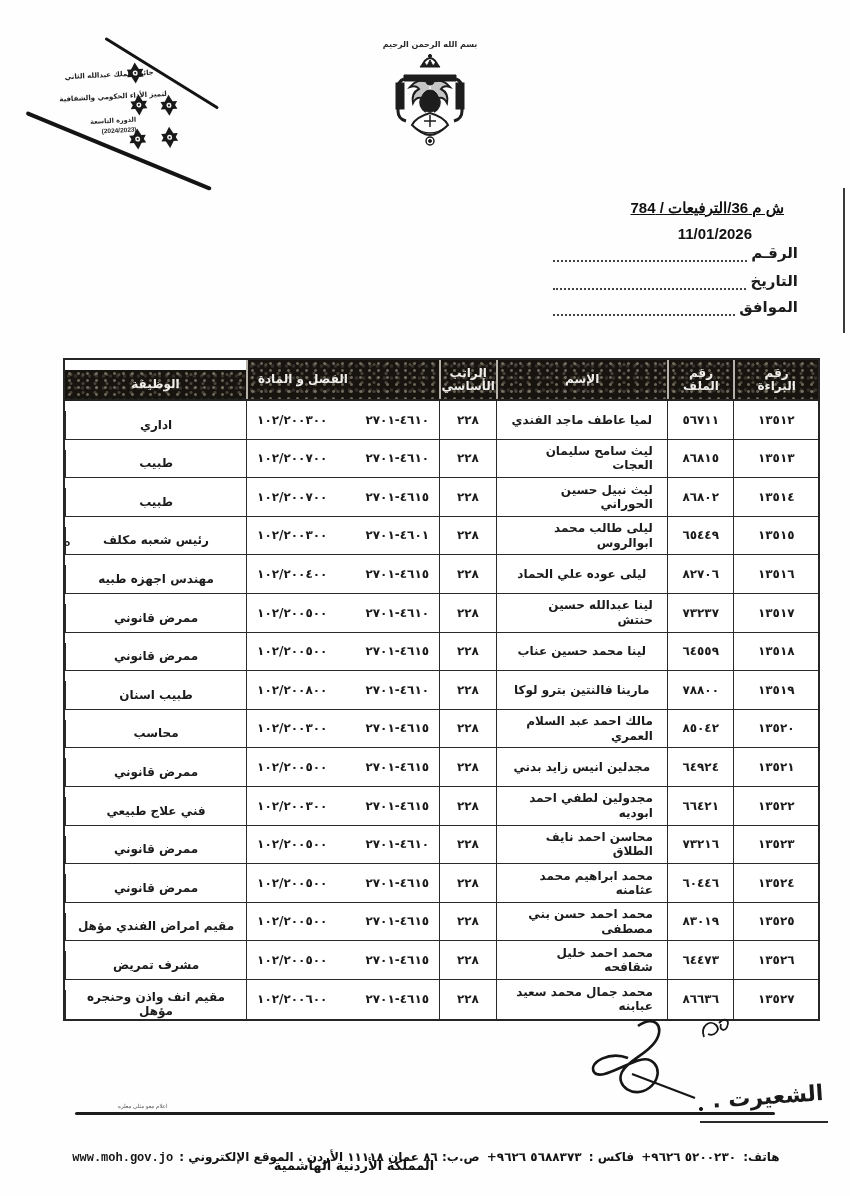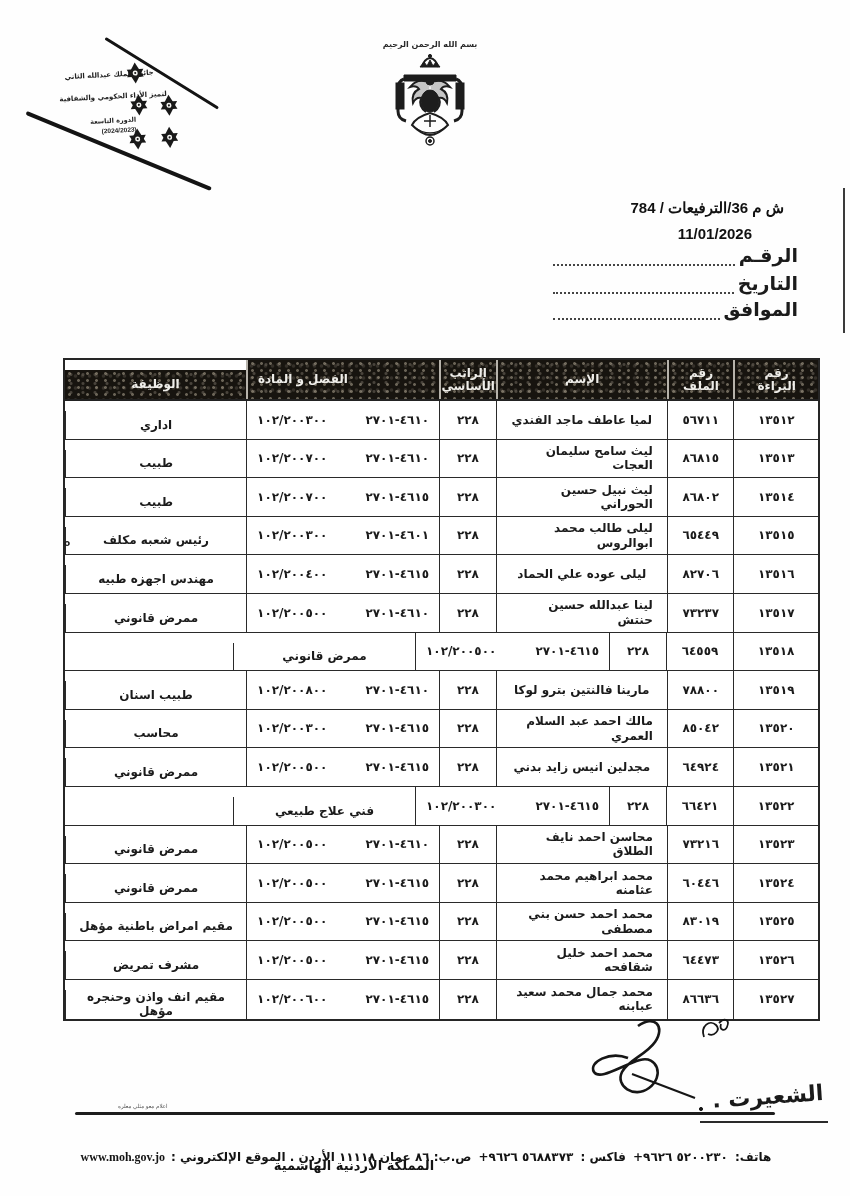--- a/index.html
+++ b/index.html
@@ -24,23 +24,23 @@
   .ps1 { left:106px; top:37px; width:133px; height:3px; transform:rotate(31.8deg); }
   .ps2 { left:27px; top:111px; width:200px; height:3.5px; transform:rotate(22.4deg); }
 
   
   .crest-wrap { position:absolute; left:345px; top:40px; width:170px; text-align:center; }
   .bismillah { font-size:8px; font-weight:bold; color:#2a2a2a; letter-spacing:1px; direction:rtl; }
   .crest { margin:4px auto 0; width:92px; height:96px; }
   .ministry { margin-top:10px; font-size:21px; font-weight:bold; color:#171717; direction:rtl; text-shadow:0 0 1px #171717; }
 
   
-  .ref-number { position:absolute; top:199px; right:66px; font-family:"Liberation Sans", sans-serif; font-size:15px; font-weight:bold; direction:rtl; color:#111; }
+  .ref-number { position:absolute; top:199px; right:66px; font-family:"Liberation Sans", sans-serif; font-size:15px; font-weight:bold; direction:rtl; color:#111;text-decoration:underline; }
   .ref-date { position:absolute; top:225px; right:98px; font-family:"Liberation Sans", sans-serif; font-size:15px; font-weight:bold; color:#111; }
-  .ref-line { position:absolute; right:52px; width:245px; display:flex; direction:rtl; align-items:flex-end; font-size:19px; font-weight:bold; }
+  .ref-line { position:absolute; right:52px; width:245px; display:flex; direction:rtl; align-items:flex-end; font-size:15px; font-weight:bold; }
   .ref-line .lbl { flex:0 0 auto; margin-left:4px; }
   .ref-line .dots { flex:1 1 auto; border-bottom:2px dotted #444; height:12px; }
   .rl1 { top:244px; } .rl2 { top:272px; } .rl3 { top:298px; }
   .edge-vline { position:absolute; left:843px; top:188px; width:2px; height:145px; background:#3a3a3a; }
 
   
   .table { position:absolute; left:63px; top:358px; width:757px; border:2px solid #262626; background:#fff; }
   .tr { display:flex; direction:rtl; }
   .thead { height:41px; border-bottom:2px solid #222; }
   .th {
@@ -73,21 +73,21 @@
   .hand-note { position:absolute; left:712px; top:1084px; font-size:22px; font-weight:bold; color:#1a1a1a;
                direction:rtl; transform:rotate(-4deg); letter-spacing:1px; }
 
   
   .tiny-note { position:absolute; left:118px; top:1103px; font-size:5.5px; color:#555; direction:rtl; }
   .sep-line { position:absolute; left:75px; top:1112px; width:700px; height:2.5px; background:#1d1d1d; border-radius:2px; }
   .sep-line2 { position:absolute; left:700px; top:1121px; width:128px; height:1.5px; background:#2a2a2a; }
   .kingdom { position:absolute; left:0; top:1126px; width:708px; text-align:center; font-size:13px; font-weight:bold; direction:rtl; color:#141414;margin-top:32px; }
   .contact { position:absolute; left:0; top:1150px; width:850px; text-align:center; font-size:12px; font-weight:bold; direction:rtl; color:#141414; }
   .contact .num { direction:ltr; unicode-bidi:bidi-override; display:inline-block; padding:0 3px; }
-  .contact .url { font-family:Liberation Serif, serif; direction:ltr; display:inline-block; padding:0 2px; }
+  .contact .url { font-family:Liberation Mono, monospace; direction:ltr; display:inline-block; padding:0 2px; }
 </style>
 </head>
 <body>
 
 <div class="page">
 
   <div class="stamp">
     <div class="stamp-line st1">جائزة الملك عبدالله الثاني</div>
     <div class="stamp-line st2">لتميز الأداء الحكومي والشفافية</div>
     <div class="stamp-line st3">الدورة التاسعة</div>
@@ -245,20 +245,21 @@
       <div class="td c-chap">
         <span>١٠٢/٢٠٠٥٠٠</span>
         <span>٤٦١٠-٢٧٠١</span>
       </div>
       <div class="td c-job">ممرض قانوني</div>
     </div>
 
     <div class="tr">
       <div class="td c-dec">١٣٥١٨</div>
       <div class="td c-file">٦٤٥٥٩</div>
+      <div class="td c-name">لينا محمد حسين عناب</div>
       <div class="td c-sal">٢٢٨</div>
       <div class="td c-chap">
         <span>١٠٢/٢٠٠٥٠٠</span>
         <span>٤٦١٥-٢٧٠١</span>
       </div>
       <div class="td c-job">ممرض قانوني</div>
     </div>
 
     <div class="tr">
       <div class="td c-dec">١٣٥١٩</div>
@@ -292,20 +293,21 @@
       <div class="td c-chap">
         <span>١٠٢/٢٠٠٥٠٠</span>
         <span>٤٦١٥-٢٧٠١</span>
       </div>
       <div class="td c-job">ممرض قانوني</div>
     </div>
 
     <div class="tr">
       <div class="td c-dec">١٣٥٢٢</div>
       <div class="td c-file">٦٦٤٢١</div>
+      <div class="td c-name">مجدولين لطفي احمد ابوديه</div>
       <div class="td c-sal">٢٢٨</div>
       <div class="td c-chap">
         <span>١٠٢/٢٠٠٣٠٠</span>
         <span>٤٦١٥-٢٧٠١</span>
       </div>
       <div class="td c-job">فني علاج طبيعي</div>
     </div>
 
     <div class="tr">
       <div class="td c-dec">١٣٥٢٣</div>
@@ -333,21 +335,21 @@
 
     <div class="tr">
       <div class="td c-dec">١٣٥٢٥</div>
       <div class="td c-file">٨٣٠١٩</div>
       <div class="td c-name">محمد احمد حسن بني مصطفى</div>
       <div class="td c-sal">٢٢٨</div>
       <div class="td c-chap">
         <span>١٠٢/٢٠٠٥٠٠</span>
         <span>٤٦١٥-٢٧٠١</span>
       </div>
-      <div class="td c-job">مقيم امراض باطنية مؤهل</div>
+      <div class="td c-job">مقيم امراض الفندي مؤهل</div>
     </div>
 
     <div class="tr">
       <div class="td c-dec">١٣٥٢٦</div>
       <div class="td c-file">٦٤٤٧٣</div>
       <div class="td c-name">محمد احمد خليل شقافحه</div>
       <div class="td c-sal">٢٢٨</div>
       <div class="td c-chap">
         <span>١٠٢/٢٠٠٥٠٠</span>
         <span>٤٦١٥-٢٧٠١</span>

